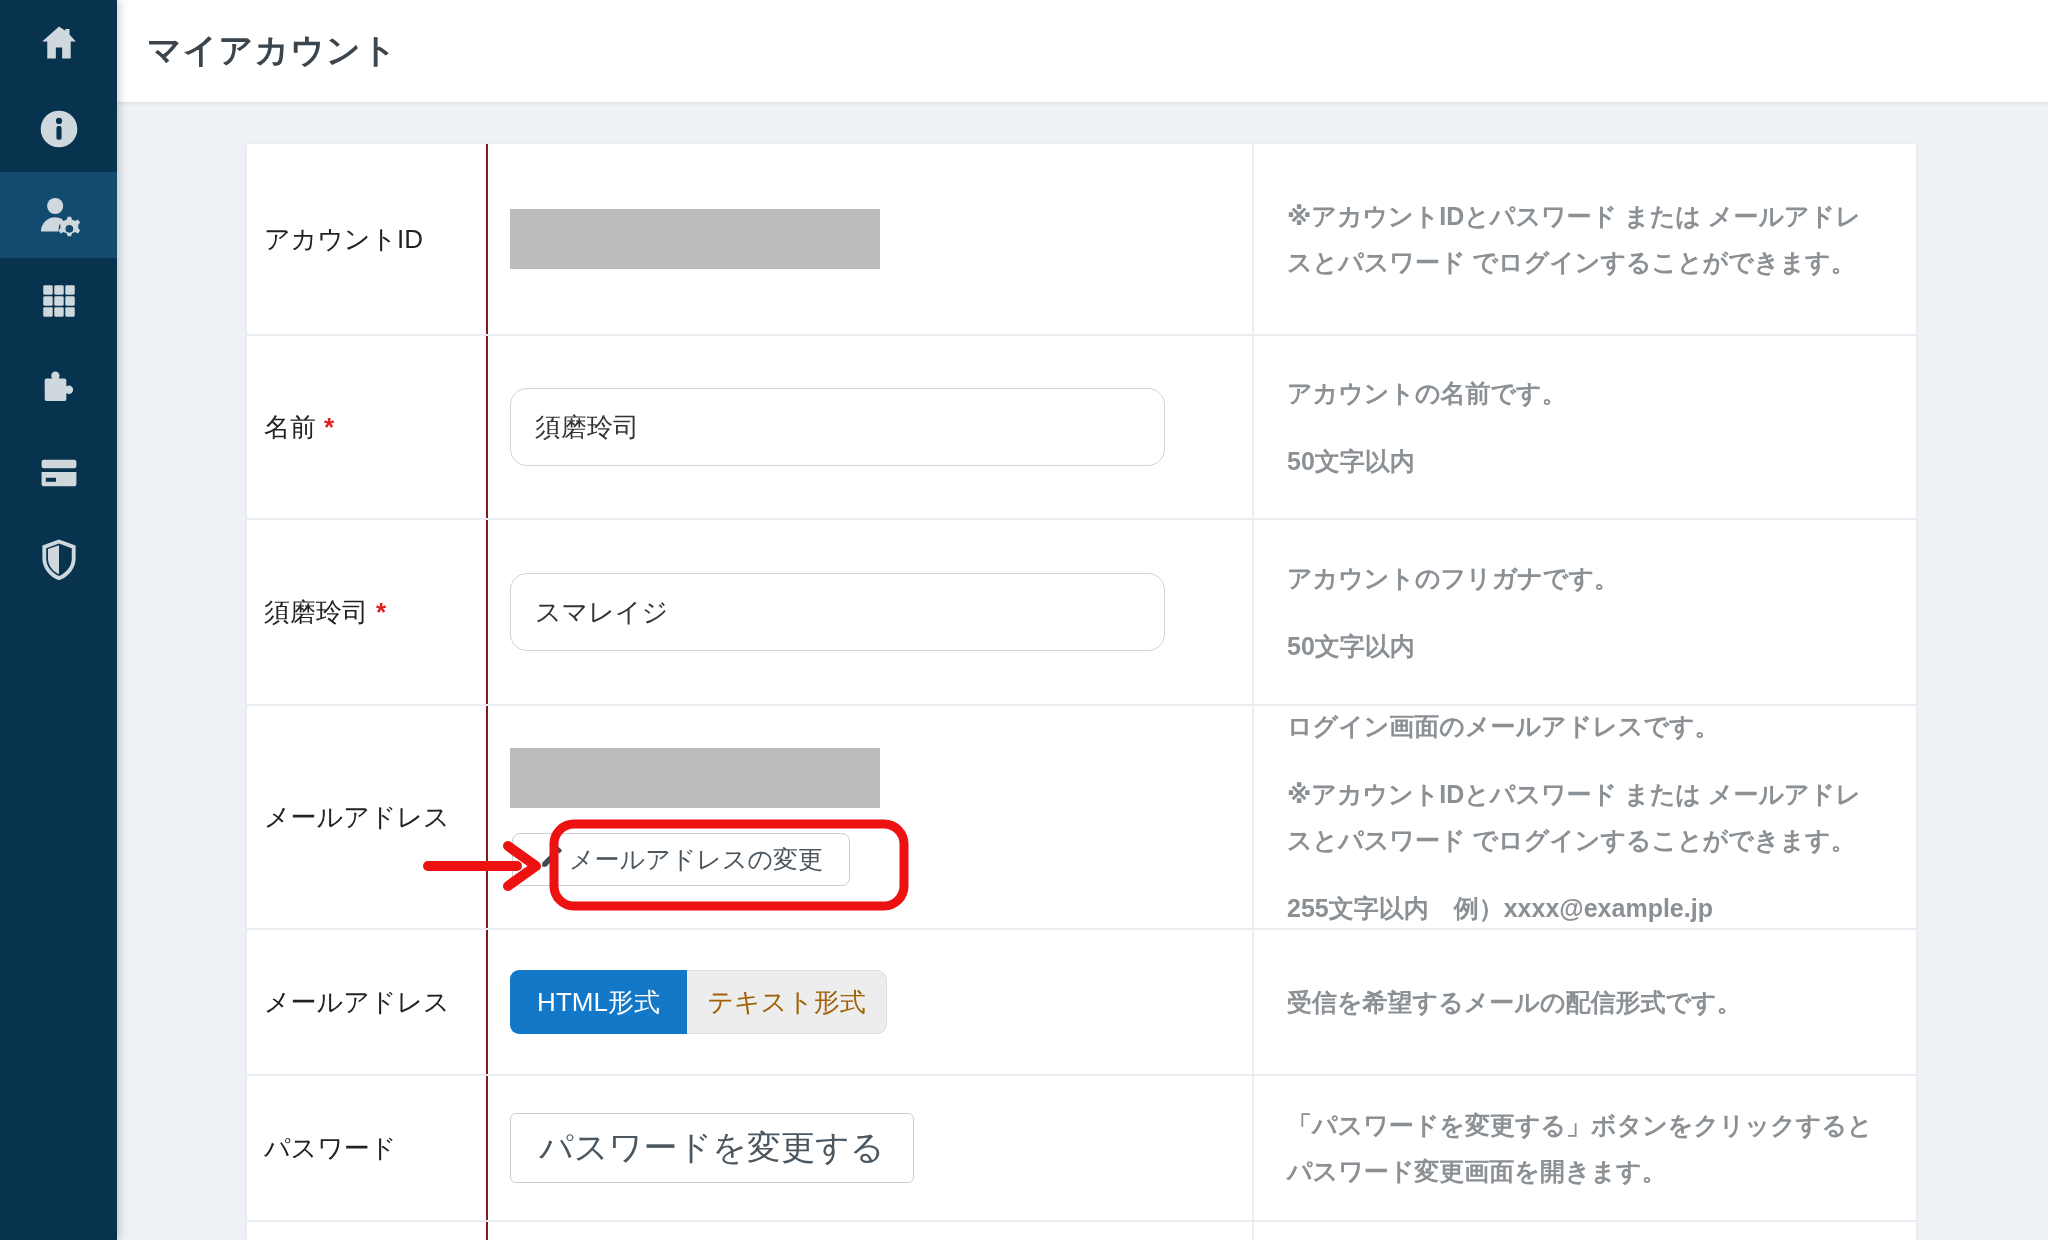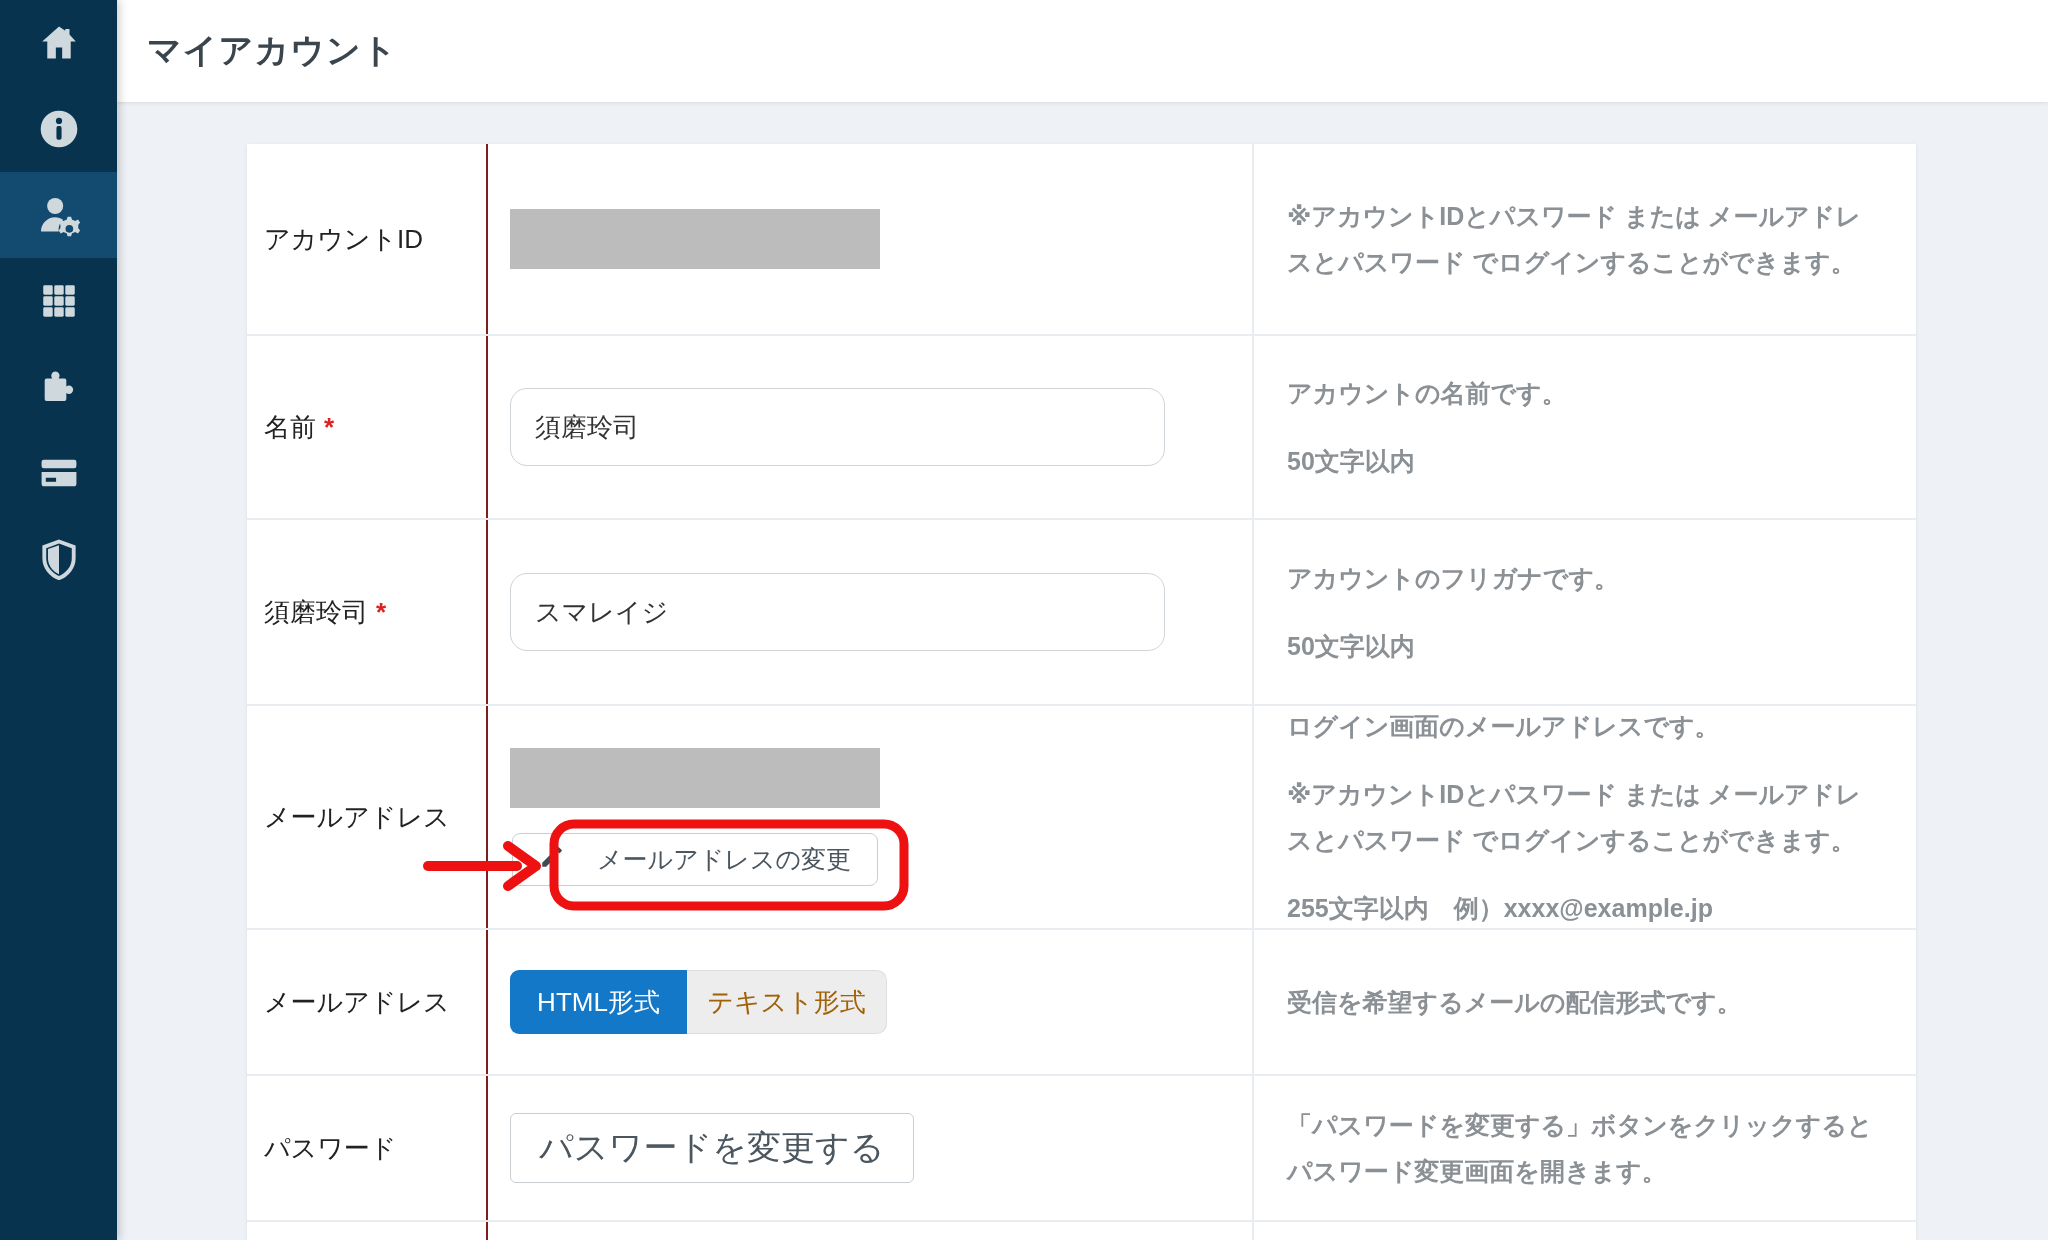--- a/index.html
+++ b/index.html
@@ -39,21 +39,21 @@
   .req{color:#e02020;font-size:26px;margin-left:8px;font-weight:bold;}
   .note{font-size:25px;line-height:46px;color:#8b9095;font-weight:bold;margin:11px;}
   .redacted{width:370px;height:60px;background:#bcbcbc;}
   .text-input{
     width:655px;height:78px;box-sizing:border-box;border:1px solid #cfd4d9;border-radius:17px;
     padding:0 24px;font-size:26px;color:#333;font-family:inherit;background:#fff;outline:none;
   }
   
   .mail-stack{display:flex;flex-direction:column;align-items:flex-start;}
   .btn{
-    display:inline-flex;align-items:center;justify-content:center;gap:32px;
+    display:inline-flex;align-items:center;justify-content:center;gap:4px;
     background:#fff;border:1px solid #c9ced3;border-radius:8px;color:#4b565f;
     font-size:25px;font-family:inherit;cursor:pointer;
   }
   .btn-mail{height:53px;padding:0 26px;margin-top:25px;margin-left:2px;}
   .btn-password{height:70px;padding:0 28px;font-size:34px;border-radius:6px;}
   .annotation{position:absolute;inset:0;pointer-events:none;z-index:3;}
   
   .toggle{display:flex;align-items:center;}
   .seg{height:64px;display:flex;align-items:center;justify-content:center;font-size:26px;cursor:pointer;box-sizing:border-box;}
   .seg-active{width:177px;background:#1478c8;color:#ffffff;border-radius:9px 0 0 9px;}

